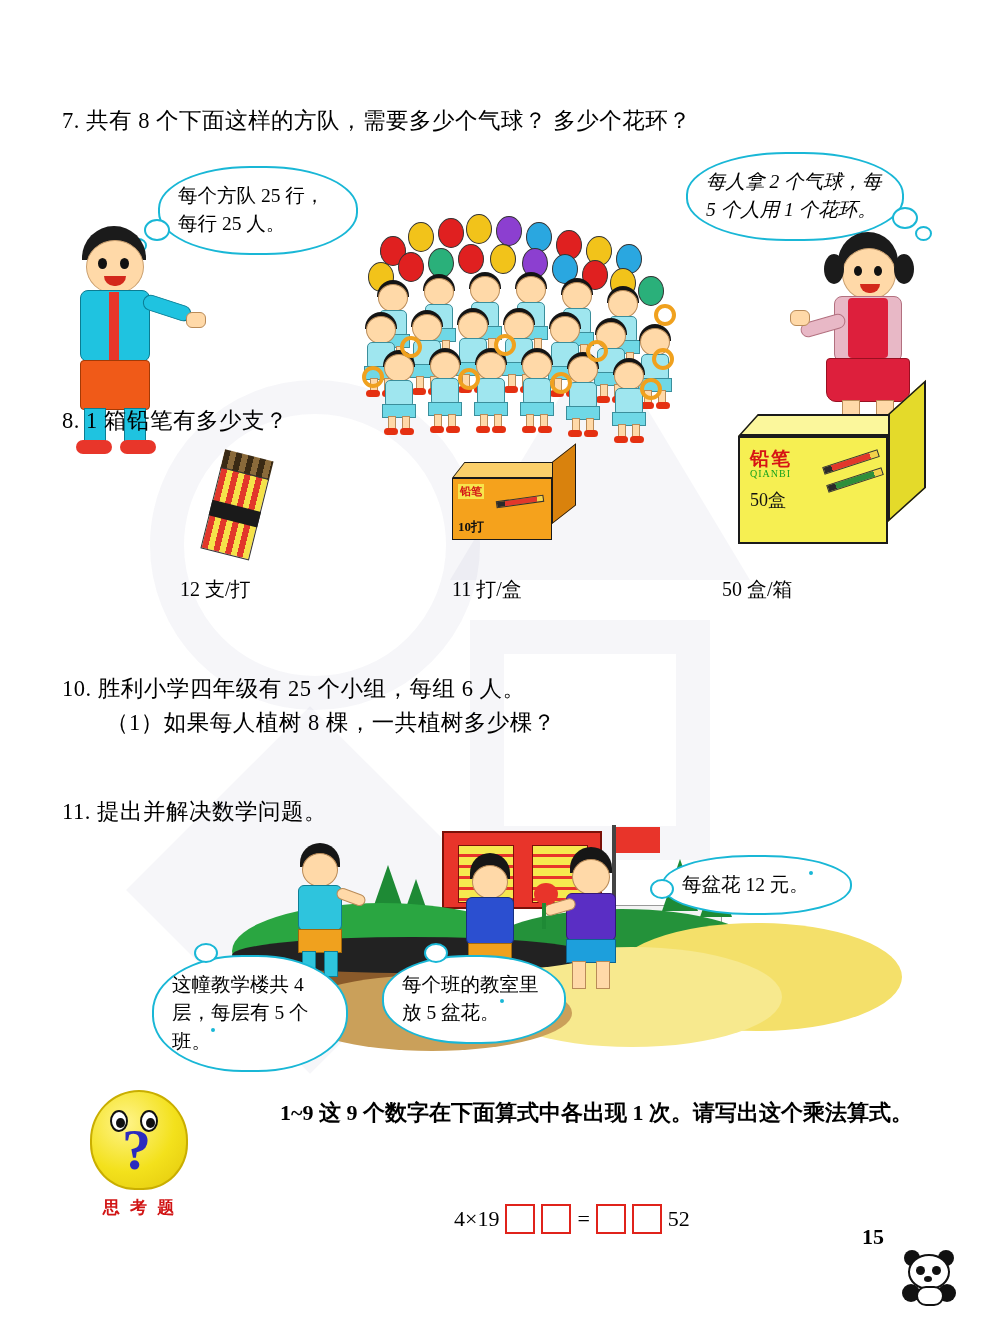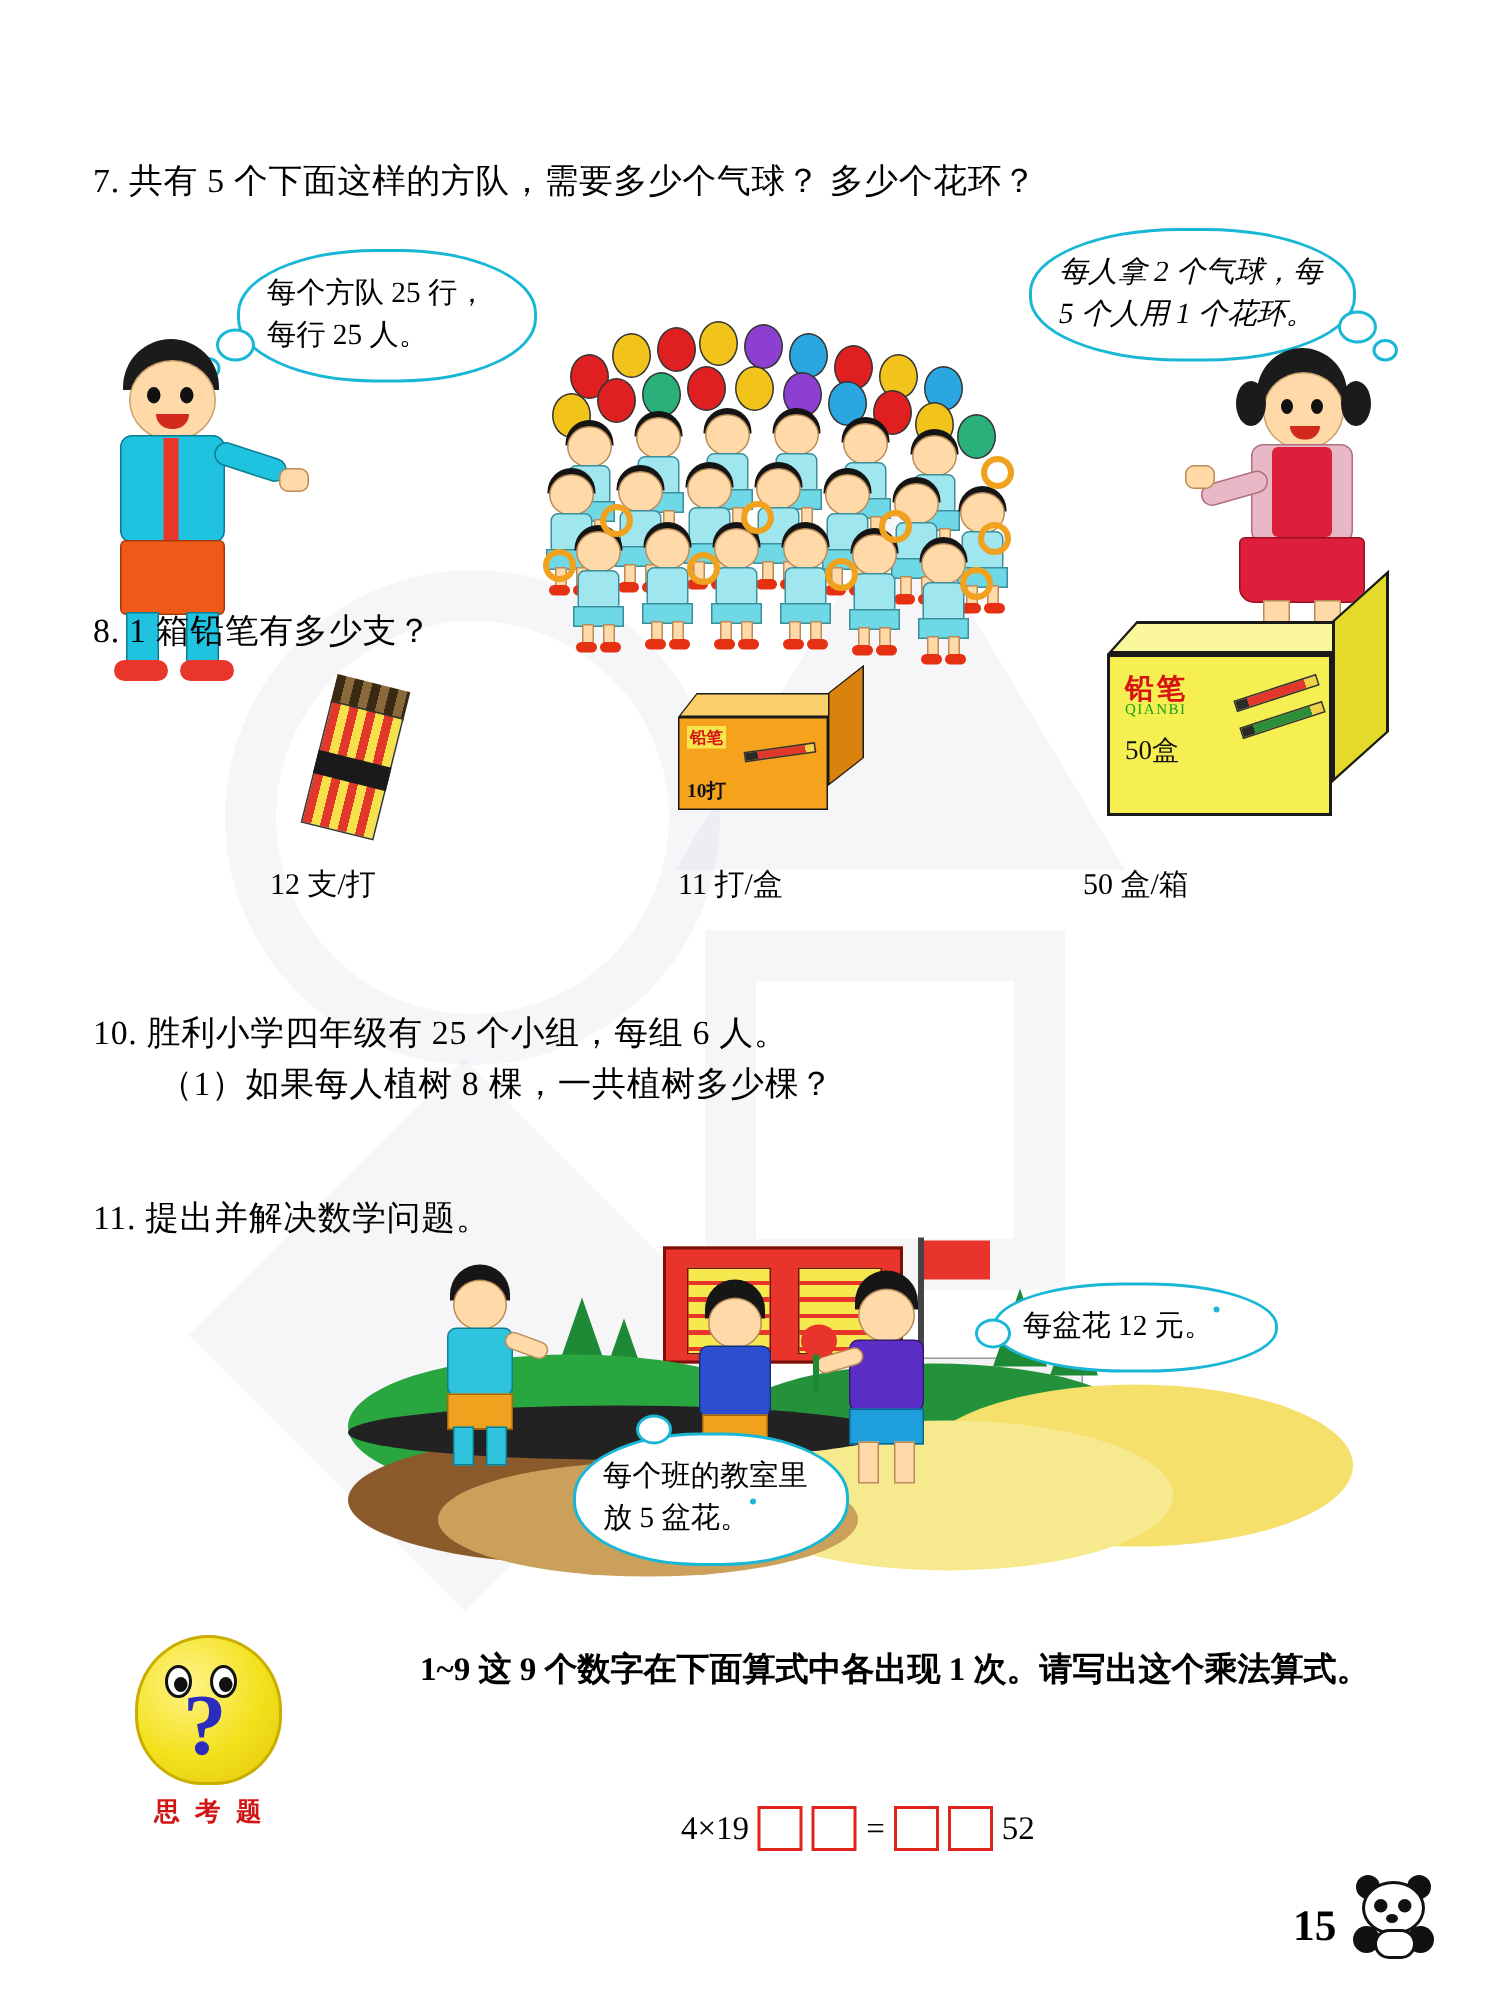--- a/index.html
+++ b/index.html
@@ -163,35 +163,35 @@
   .thinkhead .label { position:absolute; left:4px; top:106px; width:104px; text-align:center;
       font-size:17px; color:#d11414; font-weight:bold; letter-spacing:3px; }
 
   .thinktext { position:absolute; left:218px; top:10px; width:672px; font-size:22px;
       font-weight:bold; line-height:1.55; }
   .equation { position:absolute; left:392px; top:118px; font-size:22px;
       display:flex; align-items:center; gap:6px; font-weight:normal;}
   .blankbox { width:30px; height:30px; border:2px solid #e0231b; display:inline-block; }
 
   
-  #pagenum { position:absolute; left:862px; top:1268px; font-size:29px; font-weight:bold; }
+  #pagenum { position:absolute; left:862px; top:1224px; font-size:22px; font-weight:bold; }
   #panda { position:absolute; left:898px; top:1248px; width:64px; height:58px; }
 </style>
 </head>
 <body>
 
 <div class="page">
 
   <div class="watermark wm1"></div>
   <div class="watermark wm2"></div>
   <div class="watermark wm3"></div>
   <div class="watermark wm4"></div>
 
   <section id="q7">
-    <div class="stem text-line">7. 共有 5 个下面这样的方队，需要多少个气球？ 多少个花环？</div>
+    <div class="stem text-line">7. 共有 8 个下面这样的方队，需要多少个气球？ 多少个花环？</div>
 
     <div class="bubble" id="bub7a">每个方队 25 行，每行 25 人。</div>
     <div class="bubble" id="bub7b">每人拿 2 个气球，每 5 个人用 1 个花环。</div>
 
     <div class="kid" style="left:0px; top:122px; width:110px; height:230px;">
       <div class="hair" style="left:20px; top:0px; width:64px; height:34px; border-radius:32px 32px 0 0;"></div>
       <div class="head" style="left:24px; top:14px; width:58px; height:54px;"></div>
       <div style="position:absolute; left:36px; top:32px; width:9px; height:11px; background:#111; border-radius:50%;"></div>
       <div style="position:absolute; left:58px; top:32px; width:9px; height:11px; background:#111; border-radius:50%;"></div>
       <div style="position:absolute; left:42px; top:50px; width:22px; height:10px; background:#d3281c; border-radius:0 0 11px 11px;"></div>
@@ -542,20 +542,21 @@
         <div style="position:absolute; left:12px; top:46px; width:50px; height:48px; background:#5a2ec4; border:1.4px solid #331876; border-radius:6px;"></div>
         <div style="position:absolute; left:-10px; top:54px; width:32px; height:12px; background:#ffd9a8; border:1.3px solid #b98b58; transform:rotate(-16deg); border-radius:6px;"></div>
         <div style="position:absolute; left:-20px; top:36px; width:24px; height:22px; background:#e8342a; border-radius:50%;"></div>
         <div style="position:absolute; left:-12px; top:56px; width:4px; height:26px; background:#1e8a35;"></div>
         <div style="position:absolute; left:12px; top:92px; width:50px; height:24px; background:#1d9fdc; border:1.4px solid #0c6490;"></div>
         <div style="position:absolute; left:18px; top:114px; width:14px; height:28px; background:#ffd9a8; border:1.2px solid #b98b58;"></div>
         <div style="position:absolute; left:42px; top:114px; width:14px; height:28px; background:#ffd9a8; border:1.2px solid #b98b58;"></div>
       </div>
     </div>
 
+    <div class="bubble" id="bub11a">这幢教学楼共 4 层，每层有 5 个班。</div>
     <div class="bubble" id="bub11b">每个班的教室里放 5 盆花。</div>
     <div class="bubble" id="bub11c">每盆花 12 元。</div>
   </section>
 
   <section id="think">
     <div class="thinkhead">
       <div class="blob"></div>
       <div class="qm">?</div>
       <div class="eye eye-l">
           <i></i>

